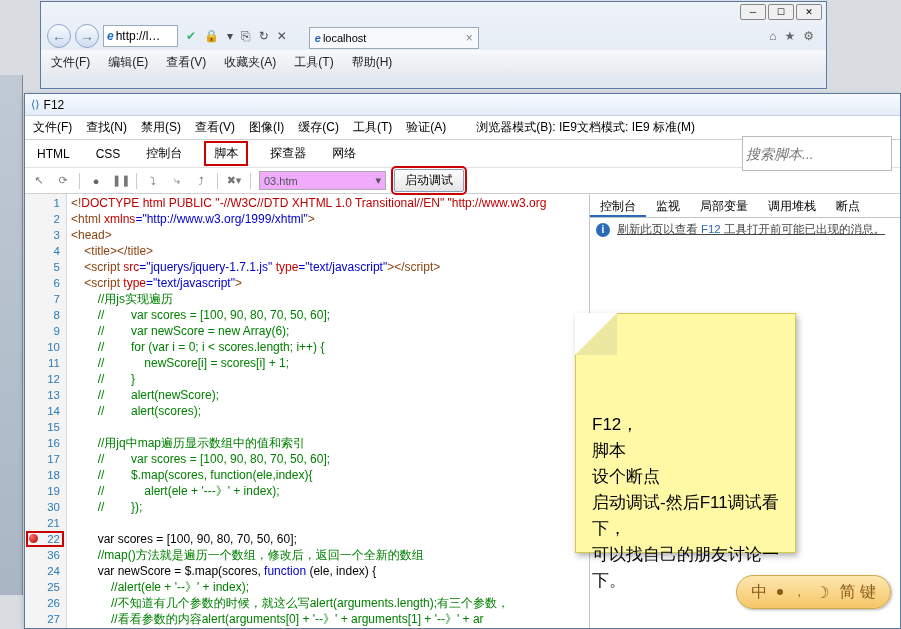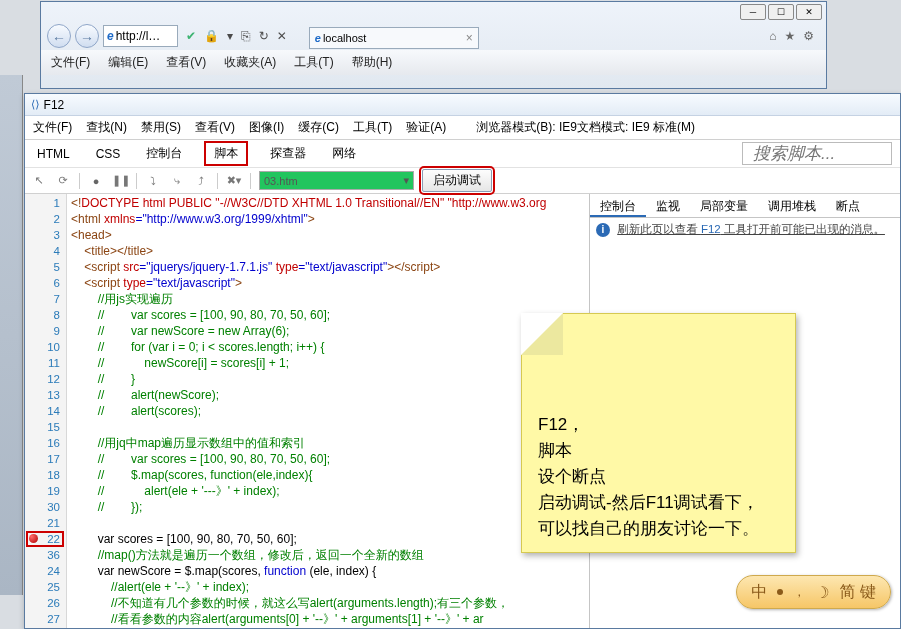--- a/index.html
+++ b/index.html
@@ -23,25 +23,25 @@
 
   
   .f12-window { position: absolute; top: 93px; left: 24px; right: 0; bottom: 0; background: #fff; border: 1px solid #5a7aa0; box-shadow: 0 2px 6px rgba(0,0,0,.2); display: flex; flex-direction: column; }
   .f12-title { height: 22px; background: linear-gradient(#f7fbff,#e3ecf6); border-bottom: 1px solid #c5d2e3; display: flex; align-items: center; padding: 0 6px; font-size: 12px; }
   .f12-title .dt-icon { color: #2b6ab5; margin-right: 4px; font-size: 11px; }
   .f12-menu { height: 24px; display: flex; align-items: center; padding: 3px 8px; gap: 14px; border-bottom: 1px solid #d0d0d0; font-size: 12px; color: #000; }
   .f12-menu .mode-section { margin-left: 16px; display: flex; }
   .f12-subtabs { height: 28px; display: flex; align-items: center; padding: 3px 8px; gap: 18px; border-bottom: 1px solid #e2e2e2; font-size: 12px; }
   .subtab { padding: 3px 4px; }
   .subtab.boxed { border: 2px solid #cc0000; padding: 2px 8px; }
-  .search-script { margin-left: auto; width: 150px; height: 23px; border: 1px solid #bbb; padding: 0 10px; color: #999; font-size: 17px; background:#fff; font-style: italic; }
+  .search-script { margin-left: auto; width: 150px; height: 35px; border: 1px solid #bbb; padding: 0 3px; color: #999; font-size: 14px; background:#fff; font-style: italic; }
   .f12-toolbar { height: 26px; display: flex; align-items: center; padding: 0 6px; gap: 8px; border-bottom: 1px solid #d0d0d0; font-size: 11px; color: #555; }
   .tb-icon { width: 16px; text-align: center; color: #777; }
   .tb-sep { width: 1px; height: 16px; background: #ccc; }
-  .file-dd { width: 155px; height: 19px; border: 1px solid #aaa; background: #22c55e; padding: 0 4px; display: flex; align-items: center; justify-content: space-between; }
+  .file-dd { width: 127px; height: 19px; border: 1px solid #aaa; background: #f0abfc; padding: 0 4px; display: flex; align-items: center; justify-content: space-between; }
   .start-debug { padding: 2px 10px; border: 1px solid #8a9db5; background: linear-gradient(#fdfdfd,#e6e6e6); border-radius: 2px; font-size: 12px; }
   .start-debug.boxed { outline: 2px solid #cc0000; outline-offset: 1px; }
   
   .f12-body { flex: 1; display: flex; overflow: hidden; }
   .code-pane { flex: 1; display: flex; overflow: hidden; border-right: 1px solid #c5c5c5; min-width: 0; }
   .gutter { width: 42px; background: #f4f4f4; border-right: 1px solid #d8d8d8; font-family: "Courier New", monospace; font-size: 11.5px; color: #2b7bb9; text-align: right; padding-top: 1px; }
   .gutter .ln { height: 16px; line-height: 16px; padding-right: 6px; position: relative; }
   .gutter .bp::before { content: ""; position: absolute; left: 4px; top: 3px; width: 9px; height: 9px; border-radius: 50%; background: radial-gradient(circle at 30% 30%, #ff6b6b, #b00000); }
   .gutter .bp-box { position: absolute; left: 1px; top: 0px; width: 38px; height: 16px; border: 2px solid #cc0000; pointer-events:none; }
   .code { flex: 1; font-family: "Courier New", monospace; font-size: 12px; line-height: 16px; white-space: pre; overflow: hidden; padding-top: 1px; color: #000; }
@@ -55,21 +55,21 @@
   .right-pane { width: 310px; display: flex; flex-direction: column; }
   .rp-tabs { display: flex; height: 24px; border-bottom: 1px solid #c5c5c5; font-size: 12px; }
   .rp-tab { padding: 4px 10px; }
   .rp-tab.active { border-bottom: 2px solid #2b6ab5; color: #000; }
   .rp-body { flex: 1; background: #fff; padding: 4px 6px; font-size: 11.5px; color: #000; }
   .info-icon { display: inline-block; width: 14px; height: 14px; border-radius: 50%; background: #2b6ab5; color: #fff; text-align: center; line-height: 14px; font-size: 10px; font-weight: bold; margin-right: 4px; vertical-align: middle; }
   .msg-text { color: #444; text-decoration: underline; }
   .msg-text .link-blue { color: #2b6ab5; }
 
   
-  .note { position: absolute; top: 313px; right: 105px; width: 275px; height: 240px; background: #fff9a6; border: 1px solid #d6c951; box-shadow: 2px 3px 6px rgba(0,0,0,.3); font-size: 17px; line-height: 26px; padding: 18px 10px 10px 16px; font-family: SimSun, serif; }
+  .note { position: absolute; top: 313px; right: 105px; width: 221px; height: 240px; background: #fff9a6; border: 1px solid #d6c951; box-shadow: 2px 3px 6px rgba(0,0,0,.3); font-size: 17px; line-height: 26px; padding: 18px 10px 10px 16px; font-family: SimSun, serif; }
   .note-fold { position: absolute; top: -1px; left: -1px; width: 0; height: 0; border-top: 42px solid #fff; border-right: 42px solid #ece89f; }
   .note-fold::after { content:""; position:absolute; top:-42px; left:0; width:0; height:0; border-top:42px solid transparent; border-right:42px solid #d6c951; z-index:-1;}
 
   
   .ime-pill { position: absolute; bottom: 20px; right: 10px; height: 34px; border-radius: 17px; background: linear-gradient(#fde7b1, #f6c667); border: 1px solid #cfa94d; display: flex; align-items: center; padding: 0 14px; gap: 10px; font-size: 16px; color: #8a5a1a; font-family: KaiTi, serif; box-shadow: 1px 1px 3px rgba(0,0,0,.3); }
   .ime-dot { width: 6px; height: 6px; border-radius: 50%; background: #8a5a1a; }
 
   .left-strip { position:absolute; left:0; top:75px; width:23px; height:520px; background: linear-gradient(#c0cad6,#aab6c4); border-right:1px solid #888;}
 </style>
 </head>

